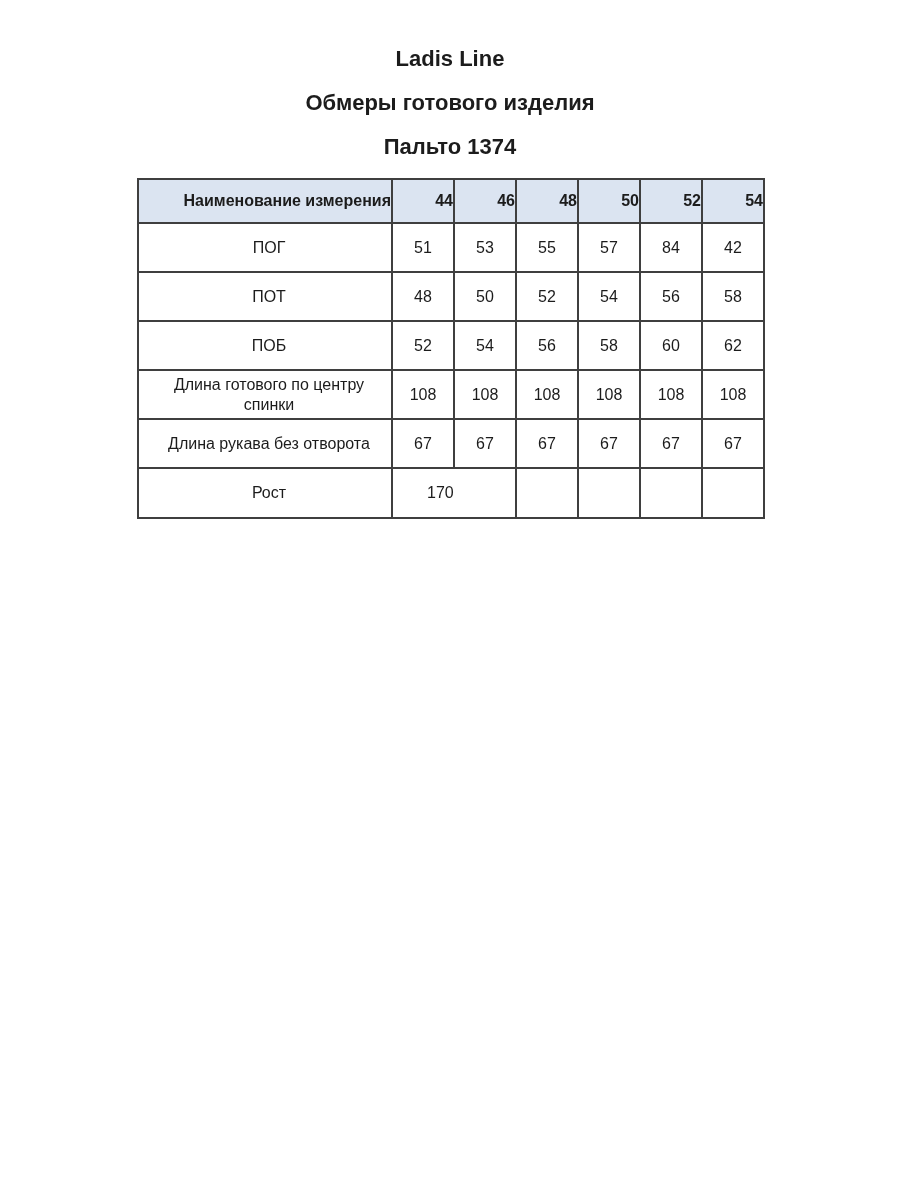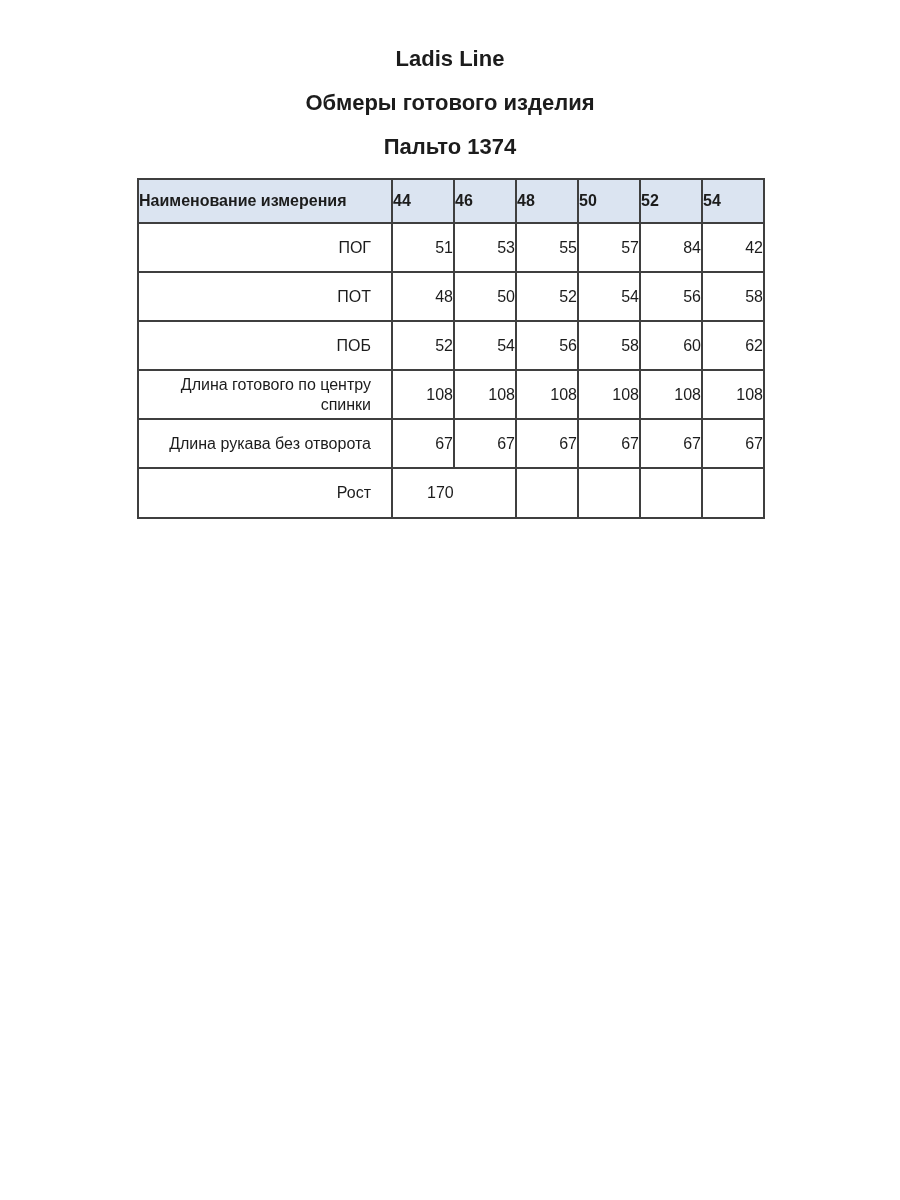--- a/index.html
+++ b/index.html
@@ -39,29 +39,29 @@
     overflow: hidden;
   }
   col.name-col { width: 254px; }
   col.size-col { width: 62px; }
   tr.header-row { height: 44px; }
   tr.data-row { height: 49px; }
   tr.data-row.last { height: 50px; }
   th.header-cell {
     background: #dbe4f1;
     font-weight: bold;
-    text-align: left;
+    text-align: right;
   }
   td.name-cell {
-    text-align: right;
-    padding: 2px 6px 2px 12px;
+    text-align: center;
+    padding: 2px 6px 2px 20px;
     line-height: 20px;
   }
   td.name-cell .name-inner { max-width: 220px; }
-  td.value-cell { text-align: right; }
+  td.value-cell { text-align: center; }
   td.value-cell.merged-left {
     text-align: left;
     padding-left: 34px;
   }
 </style>
 </head>
 <body>
 
 <div class="page">
 

